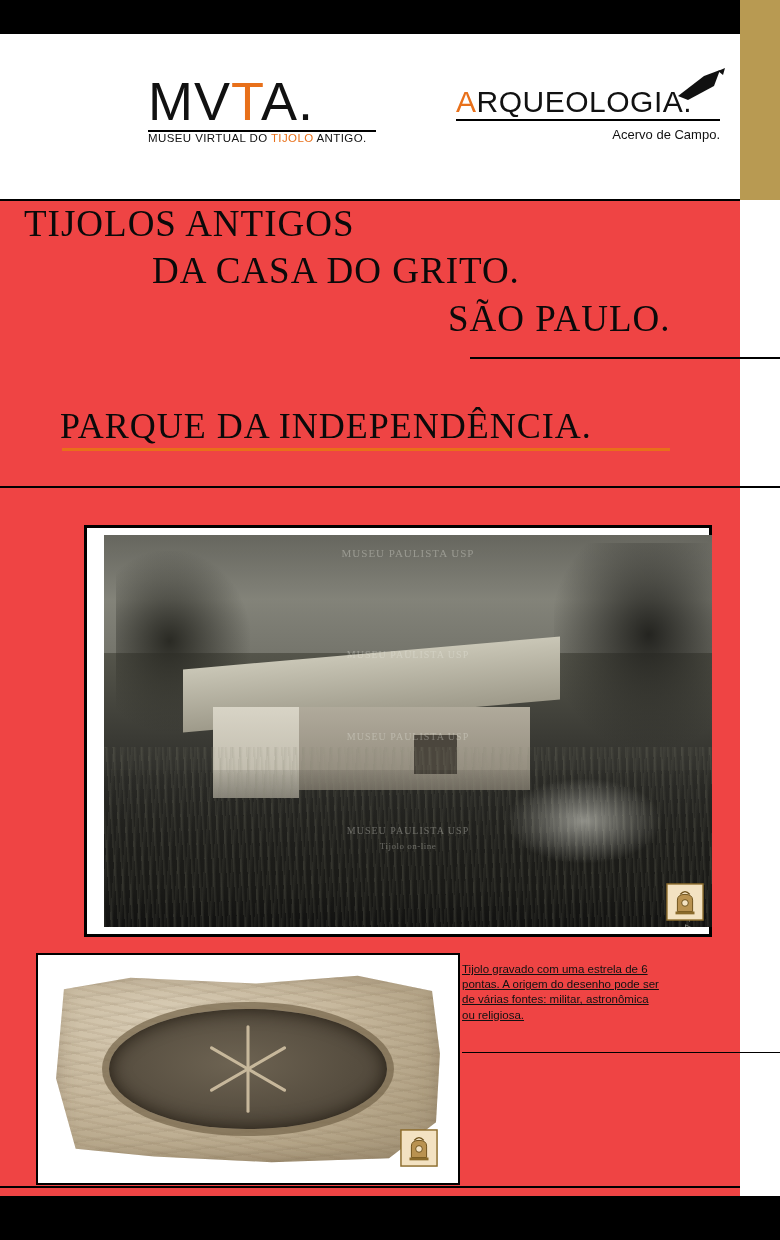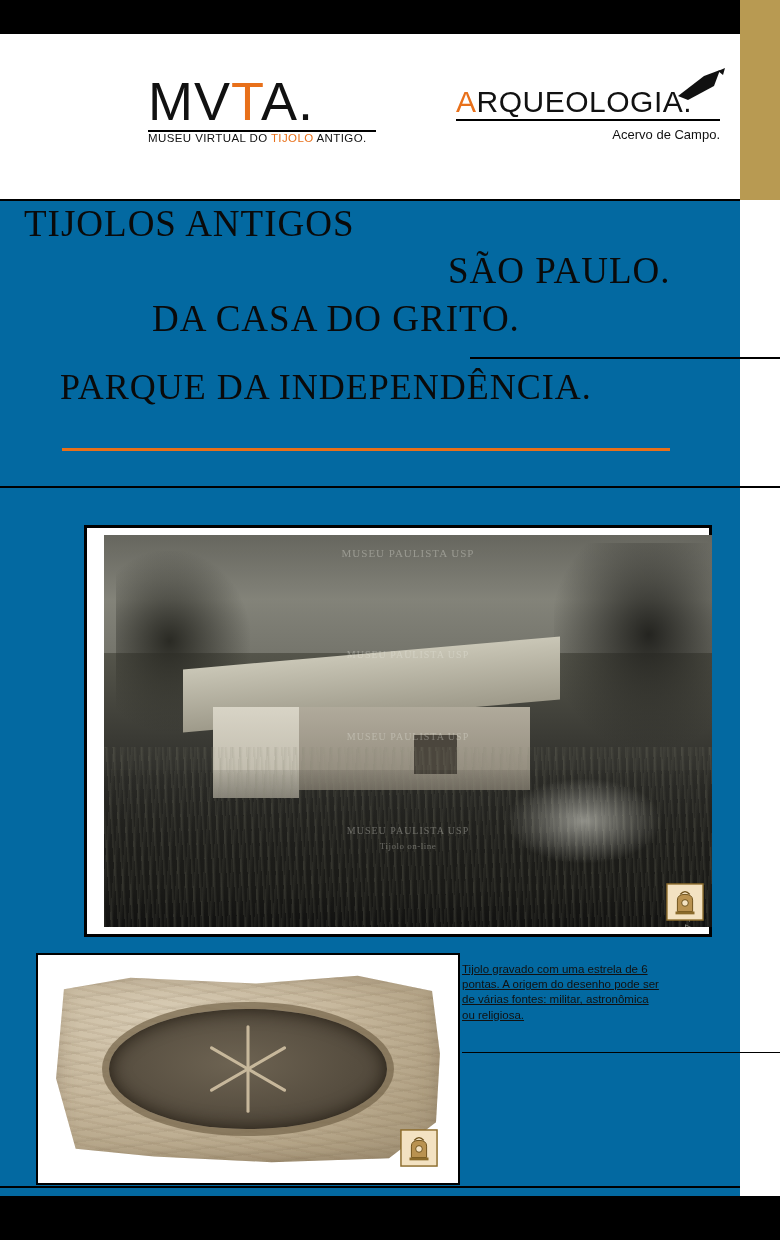--- a/index.html
+++ b/index.html
@@ -12,21 +12,21 @@
     height: 1240px;
     position: relative;
     font-family: "Liberation Sans", sans-serif;
     overflow: hidden;
   }
   .page {
     position: absolute;
     left: 0; top: 0;
     width: 780px;
     height: 1240px;
-    background: #0369a1;
+    background: #ef4444;
   }
   
   .top-black-bar {
     position: absolute;
     left: 0; top: 0;
     width: 740px;
     height: 34px;
     background: #000000;
   }
   .top-gold-strip {
@@ -147,21 +147,21 @@
     width: 310px;
     height: 2px;
     background: #000000;
   }
   .subtitle {
     font-family: "Liberation Serif", serif;
     font-size: 36px;
     letter-spacing: 1px;
     color: #0a0a0a;
     margin-left: 60px;
-    margin-top: 24px;
+    margin-top: 63px;
     white-space: nowrap;
   }
   .subtitle-underline {
     position: absolute;
     left: 62px;
     top: 248px;
     width: 608px;
     height: 3px;
     background: #e8701a;
   }
@@ -432,22 +432,22 @@
       <div class="wordmark"><span class="a-orange">A</span><span>RQUEOLOGIA.</span></div>
       <div class="rule"></div>
       <div class="sub">Acervo de Campo.</div>
     </div>
   </div>
 
   <div class="hr-thin" style="left:0; top:199px; width:740px; height:2px;"></div>
 
   <div class="title-block">
     <div class="title-line tl1">TIJOLOS ANTIGOS</div>
+    <div class="title-line tl2">DA CASA DO GRITO.</div>
     <div class="title-line tl3">SÃO PAULO.</div>
-    <div class="title-line tl2">DA CASA DO GRITO.</div>
     <div class="title-underline"></div>
     <div class="subtitle">PARQUE DA INDEPENDÊNCIA.</div>
     <div class="subtitle-underline"></div>
   </div>
 
   <div class="hr-thin" style="left:0; top:486px; width:780px; height:2px;"></div>
 
   <div class="photo-frame">
     <div class="photo">
       <div class="photo-inner"></div>

